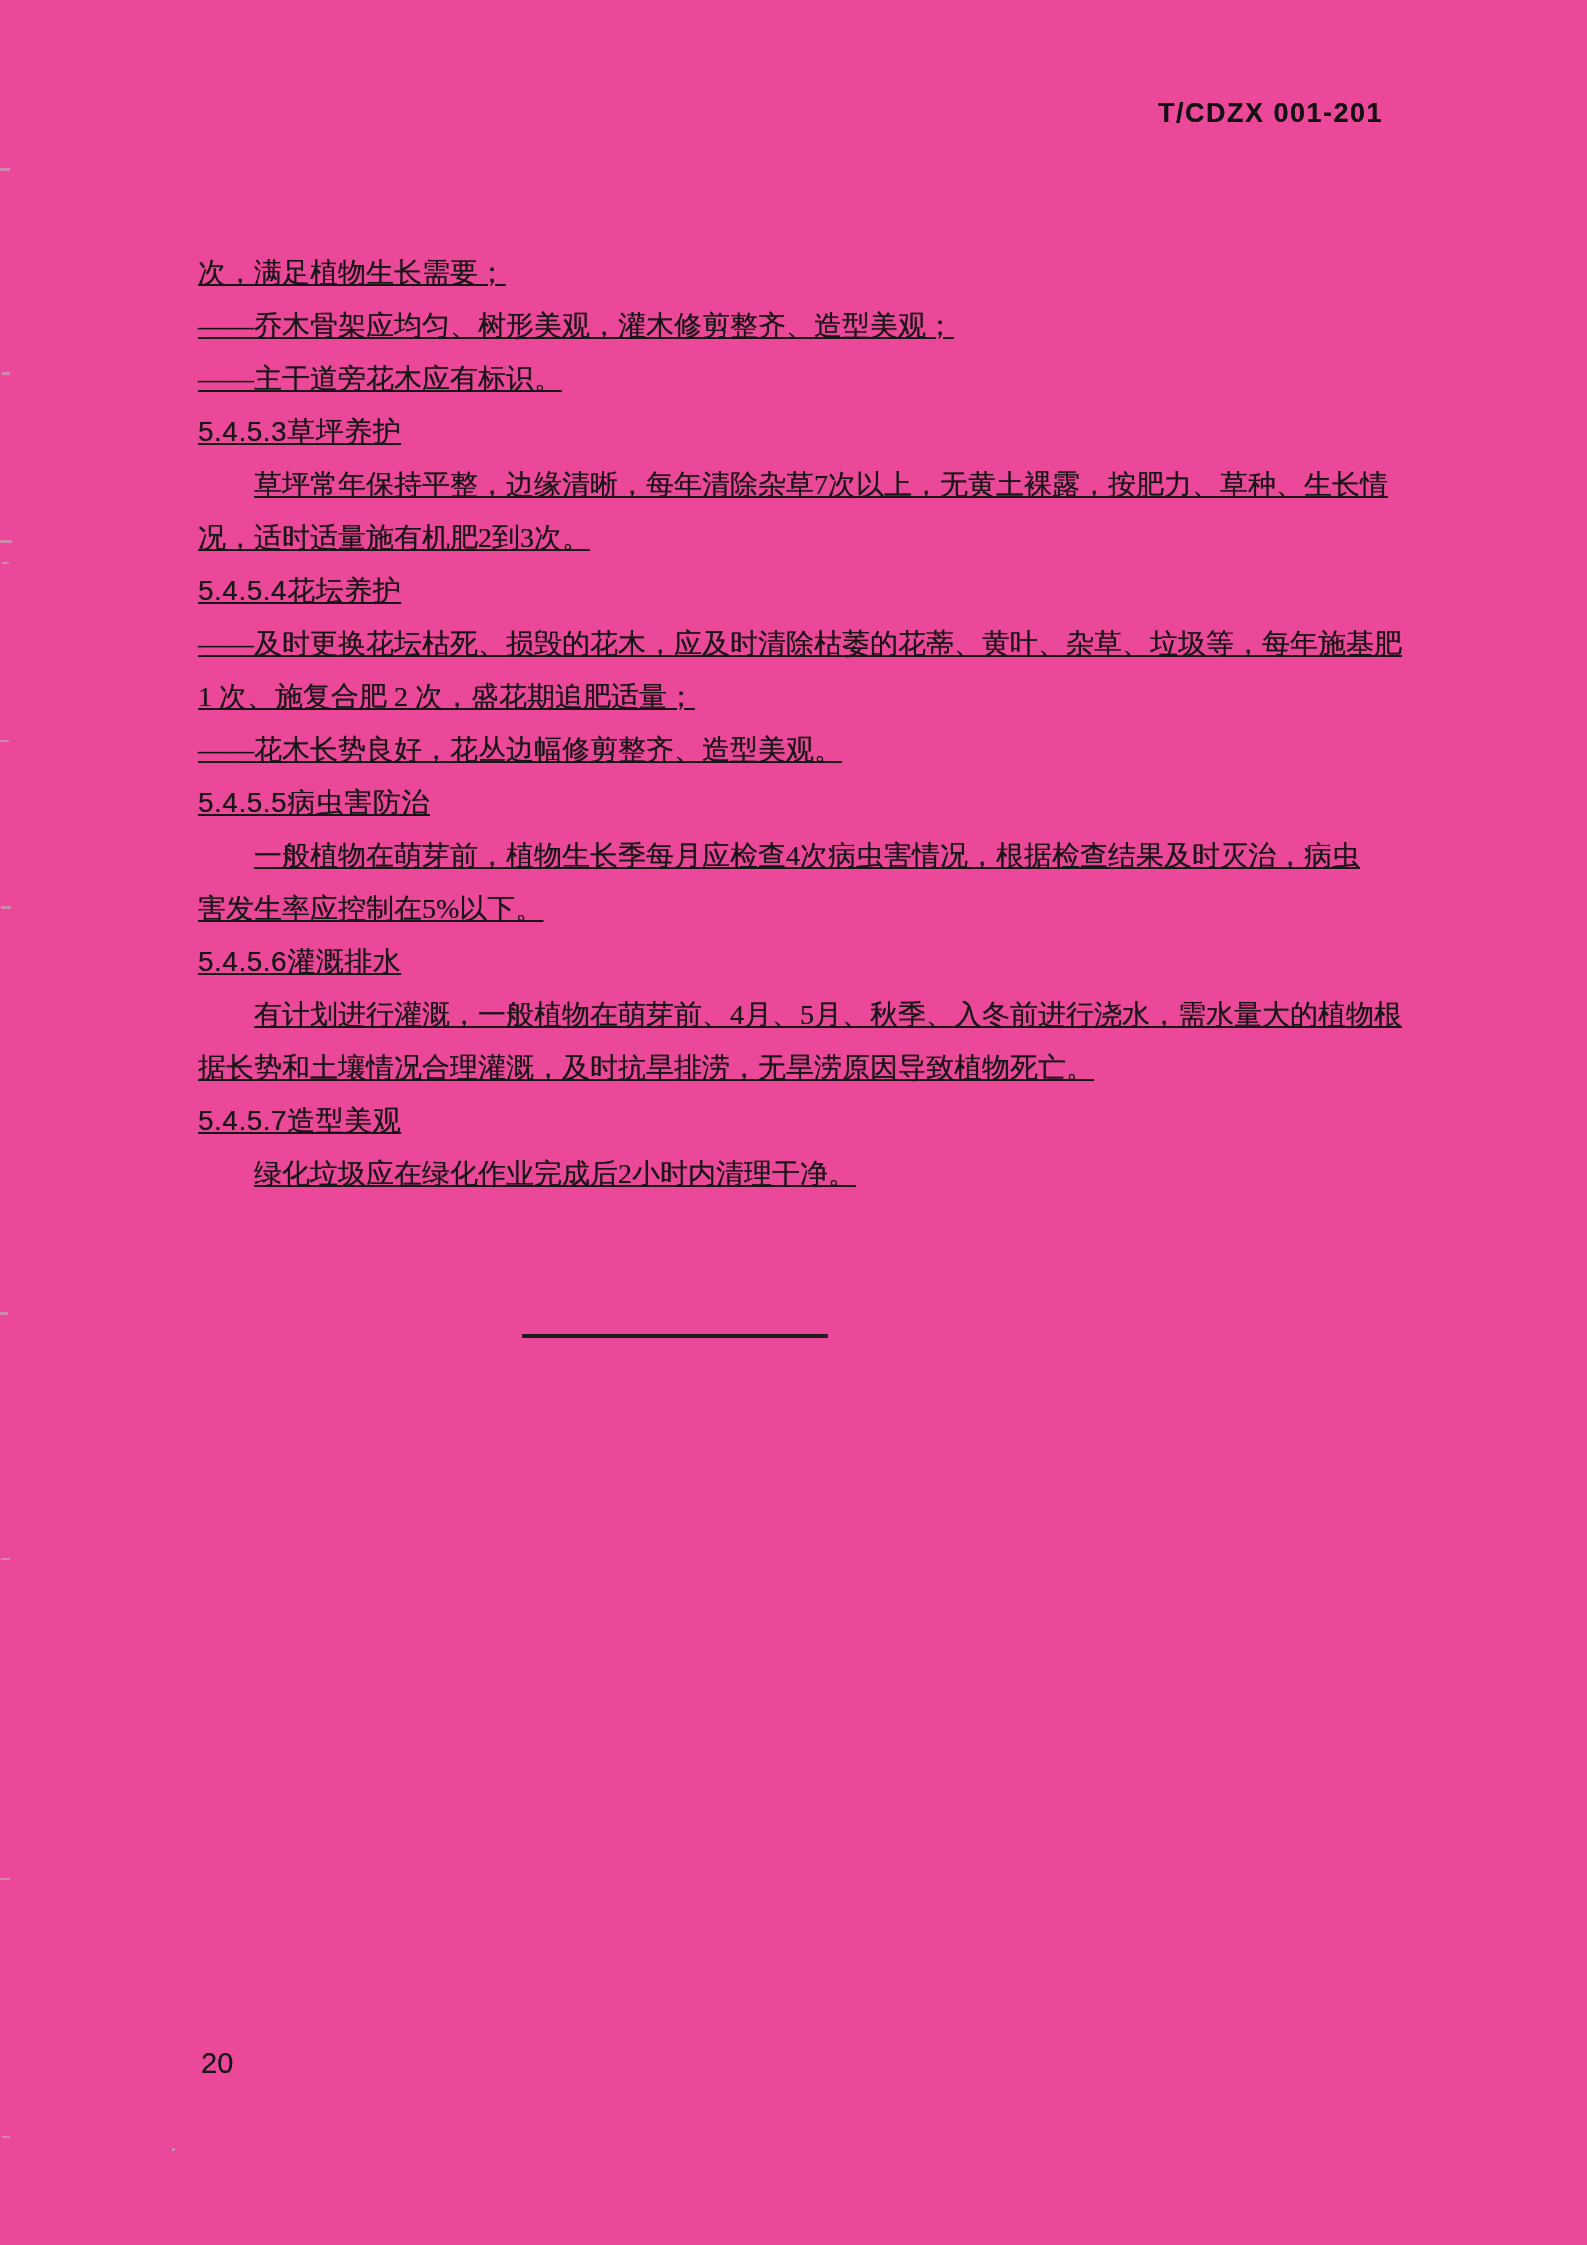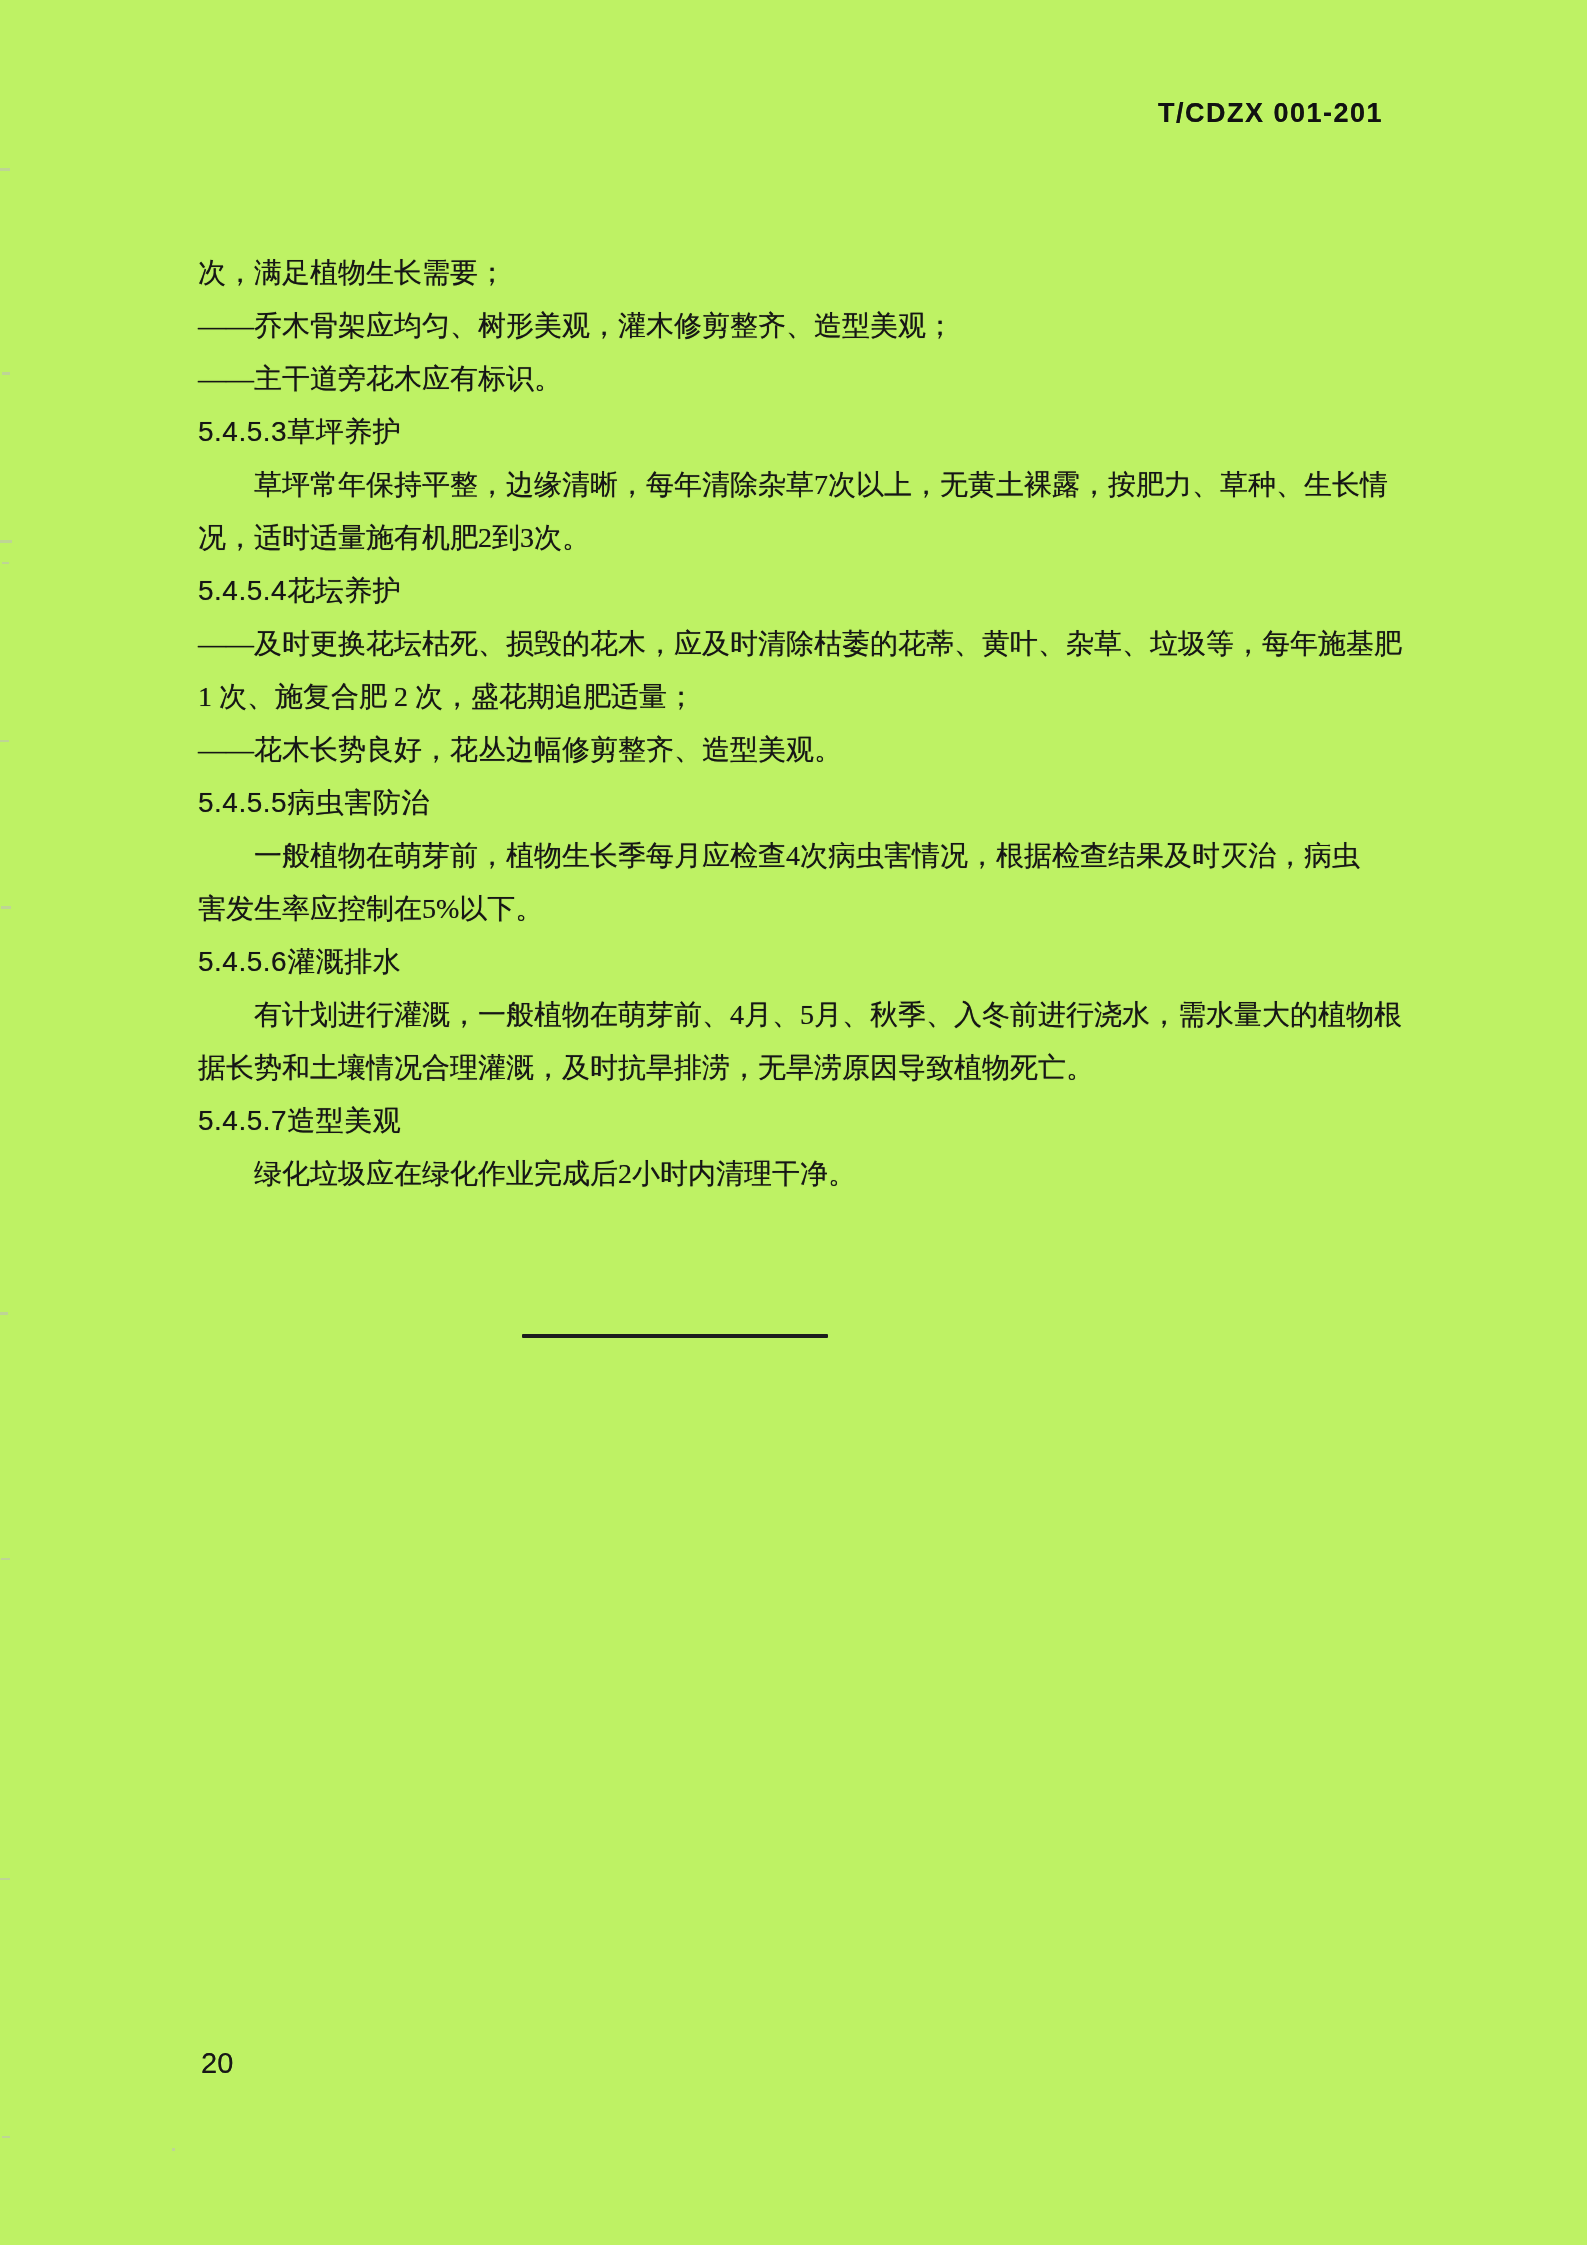--- a/index.html
+++ b/index.html
@@ -4,21 +4,21 @@
 <style>
   html, body {
     margin: 0;
     padding: 0;
     background: #ffffff;
   }
   .page {
     position: relative;
     width: 1587px;
     height: 2245px;
-    background: #bef264;
+    background: #ec4899;
     overflow: hidden;
     font-family: "Liberation Serif", "DejaVu Serif", serif;
     color: #161616;
   }
   .header-code {
     position: absolute;
     top: 98px;
     right: 204px;
     font-family: "Liberation Sans", "DejaVu Sans", sans-serif;
     font-size: 27px;
@@ -26,20 +26,21 @@
     letter-spacing: 1.5px;
     color: #121212;
     text-shadow: 0 0 0.6px rgba(0,0,0,0.65);
     white-space: nowrap;
   }
   .content {
     position: absolute;
     left: 198px;
     top: 246px;
     width: 1280px;
+    text-decoration: underline;
   }
   .line {
     height: 53px;
     line-height: 53px;
     font-size: 28px;
     white-space: nowrap;
     text-shadow: 0 0 0.7px rgba(0,0,0,0.6);
   }
   .line.indent {
     padding-left: 56px;

